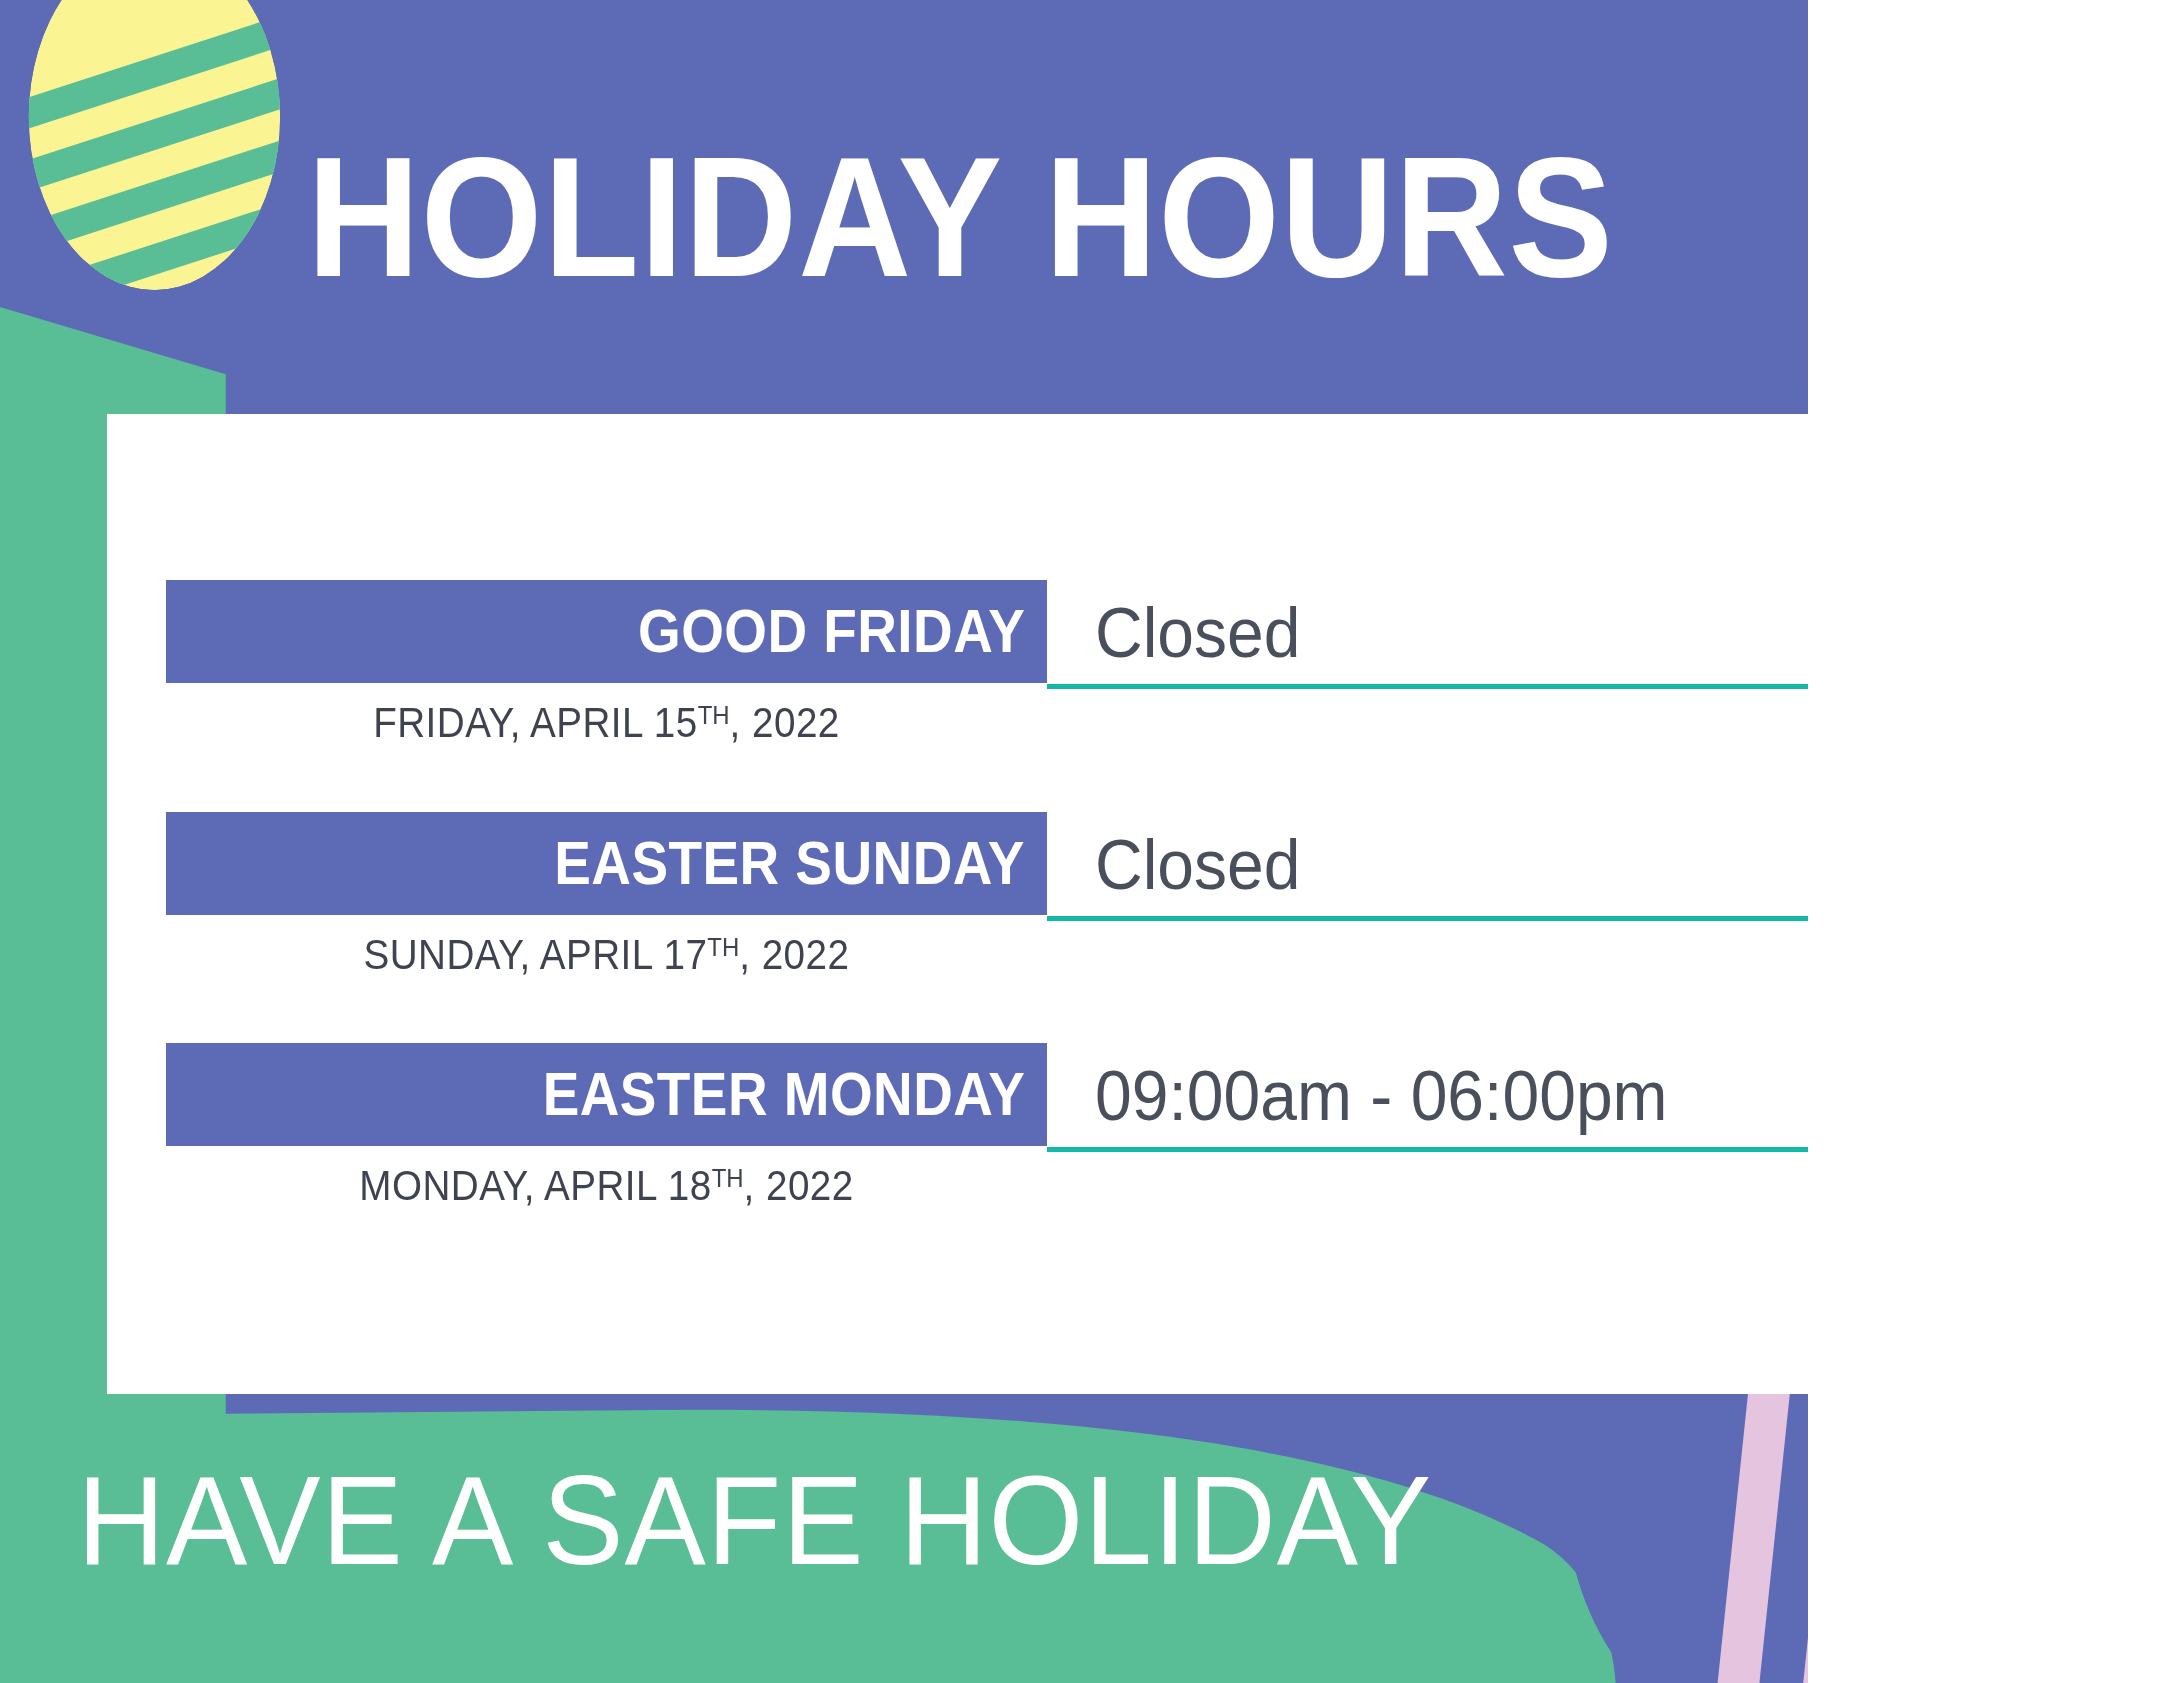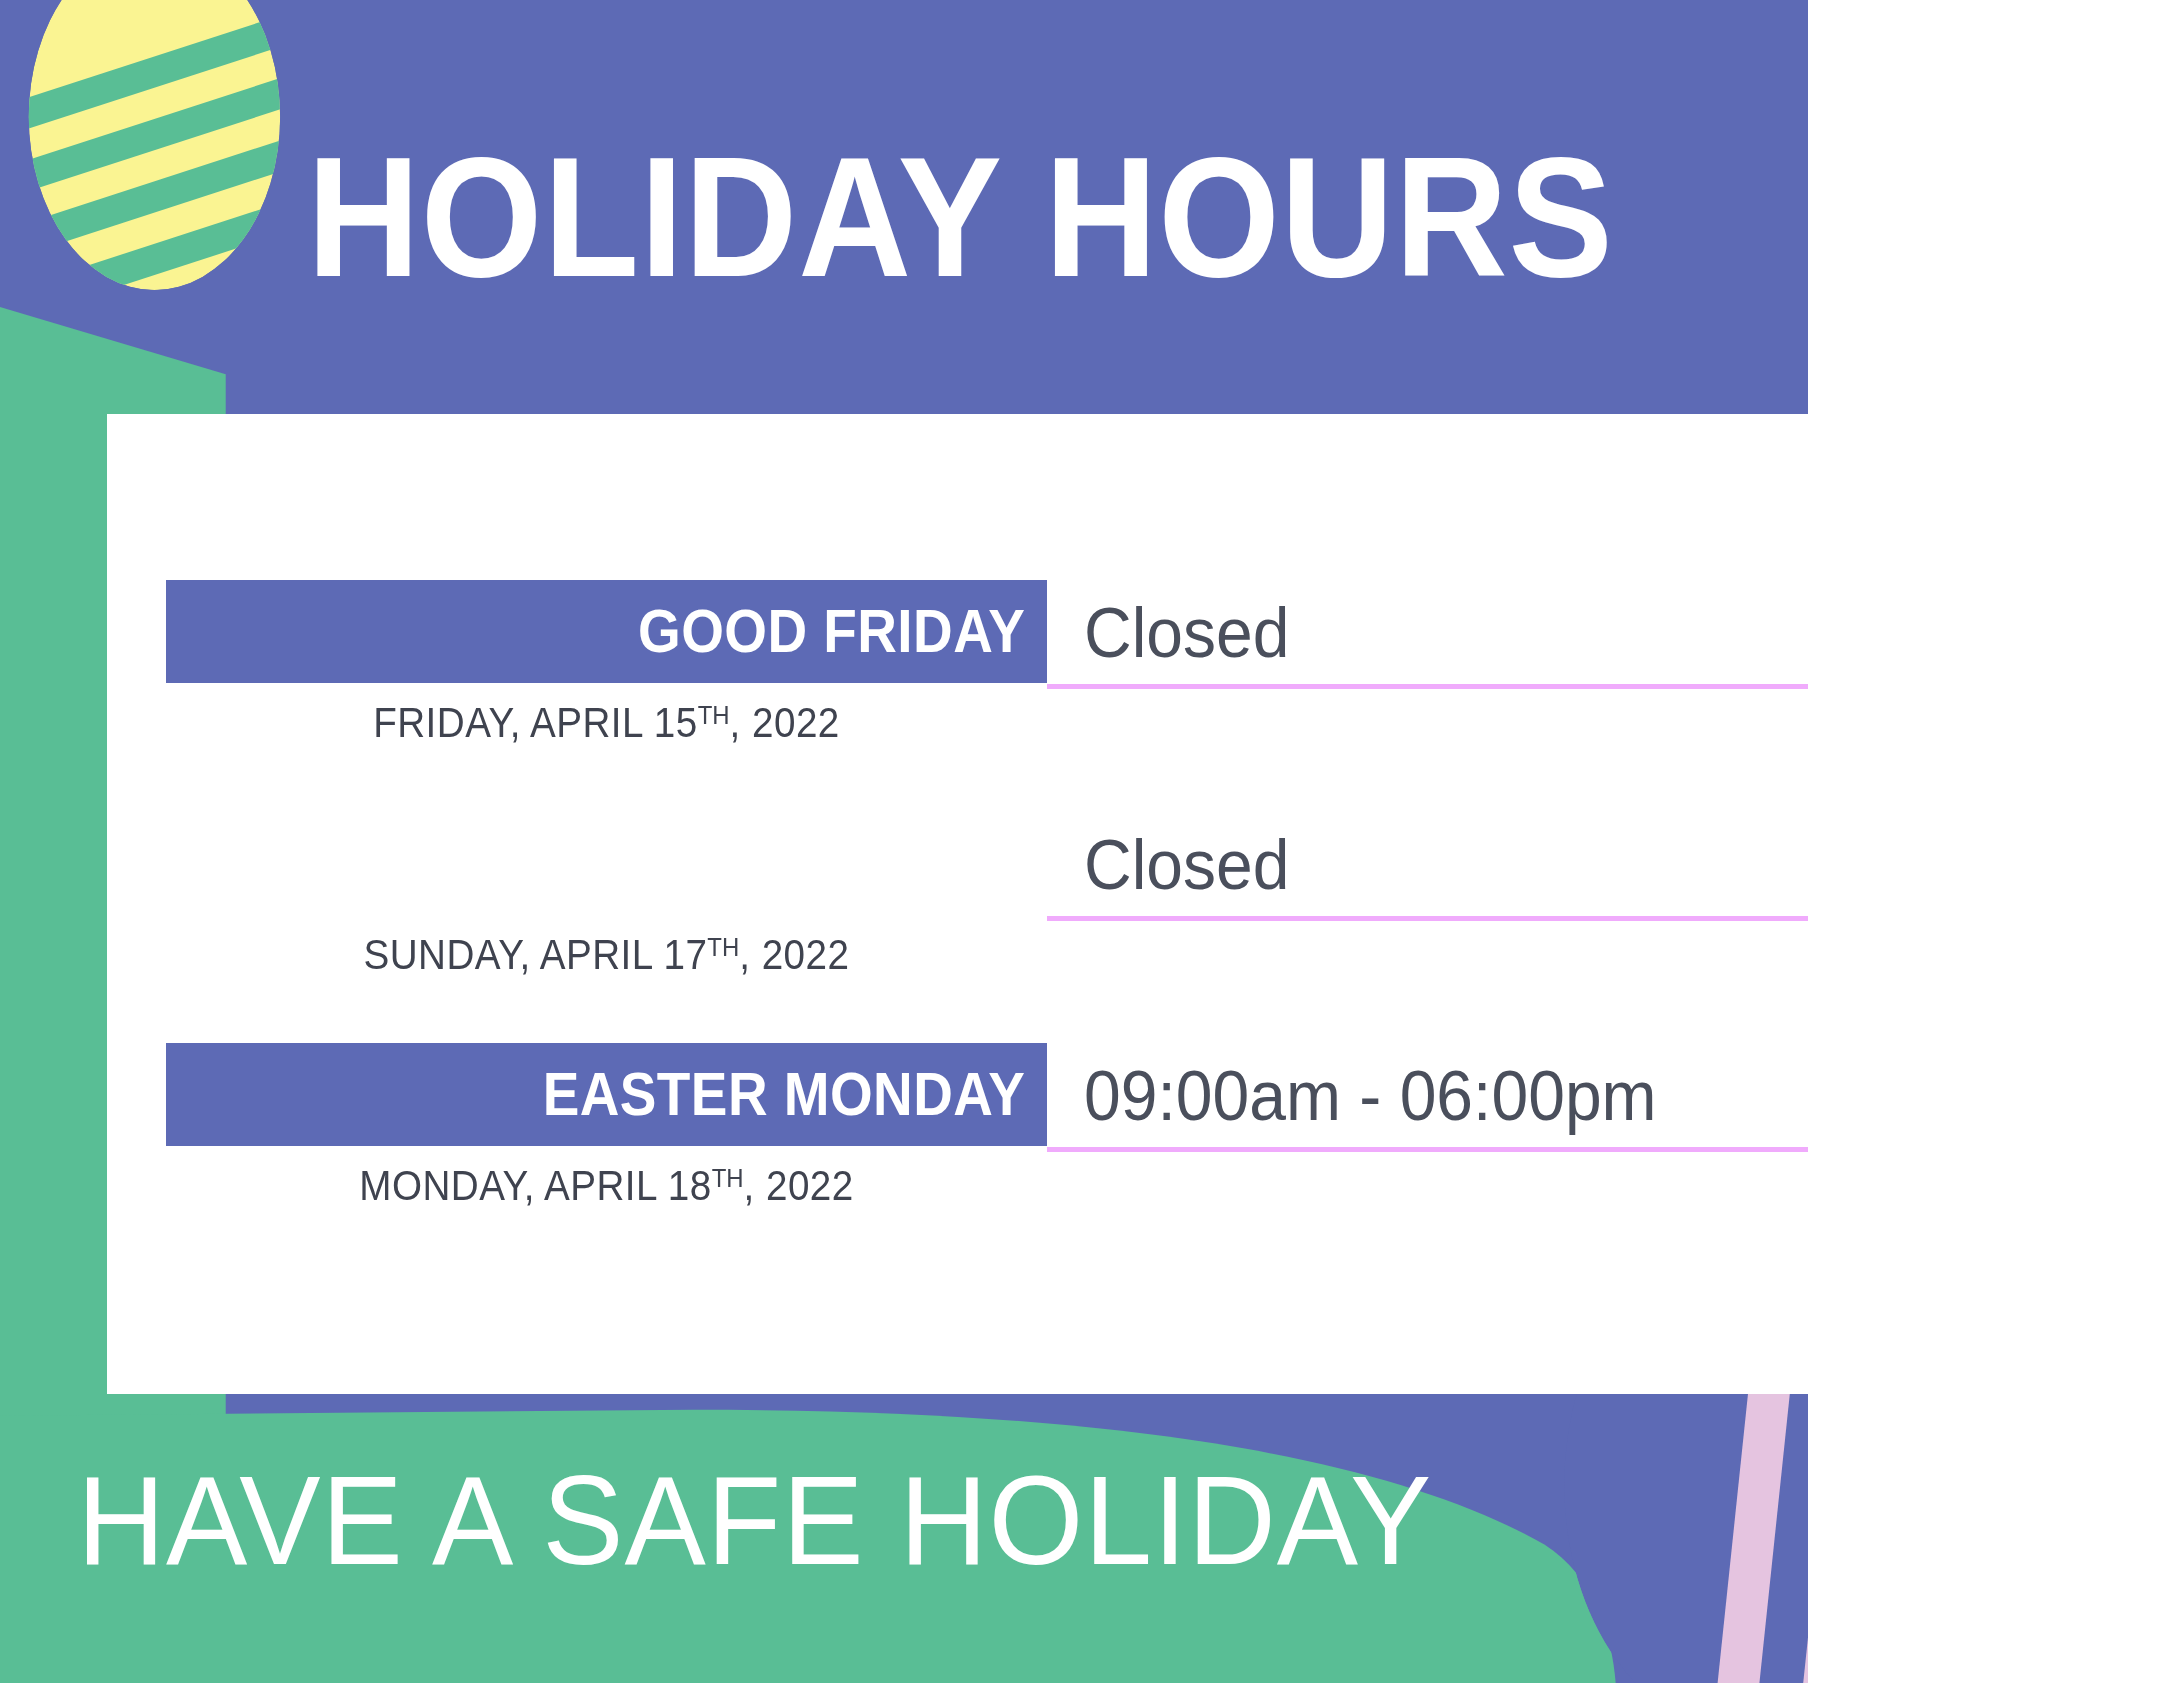--- a/index.html
+++ b/index.html
@@ -102,25 +102,25 @@
     transform-origin: right center;
     white-space: nowrap;
   }
 
   .value-area {
     position: absolute;
     left: 881px;
     top: 0;
     width: 1040px;
     height: 109px;
-    border-bottom: 5px solid #f0abfc;
+    border-bottom: 5px solid #14b8a6;
     box-sizing: border-box;
     display: flex;
     align-items: center;
-    padding-left: 37px;
+    padding-left: 48px;
   }
   .value-text {
     color: #4a4f5c;
     font-family: "Liberation Sans", sans-serif;
     font-weight: normal;
     font-size: 71px;
     line-height: 75px;
     transform: scaleX(0.93);
     transform-origin: left center;
     white-space: nowrap;
@@ -245,20 +245,23 @@
         </div>
         <div class="value-area">
           <span class="value-text">Closed</span>
         </div>
       </div>
       <div class="date-text"><span>FRIDAY, APRIL 15</span><sup>TH</sup><span>, 2022</span></div>
     </div>
 
     <div class="row row-2">
       <div class="row-main">
+        <div class="label-bar">
+          <span class="label-text">EASTER SUNDAY</span>
+        </div>
         <div class="value-area">
           <span class="value-text">Closed</span>
         </div>
       </div>
       <div class="date-text"><span>SUNDAY, APRIL 17</span><sup>TH</sup><span>, 2022</span></div>
     </div>
 
     <div class="row row-3">
       <div class="row-main">
         <div class="label-bar">

